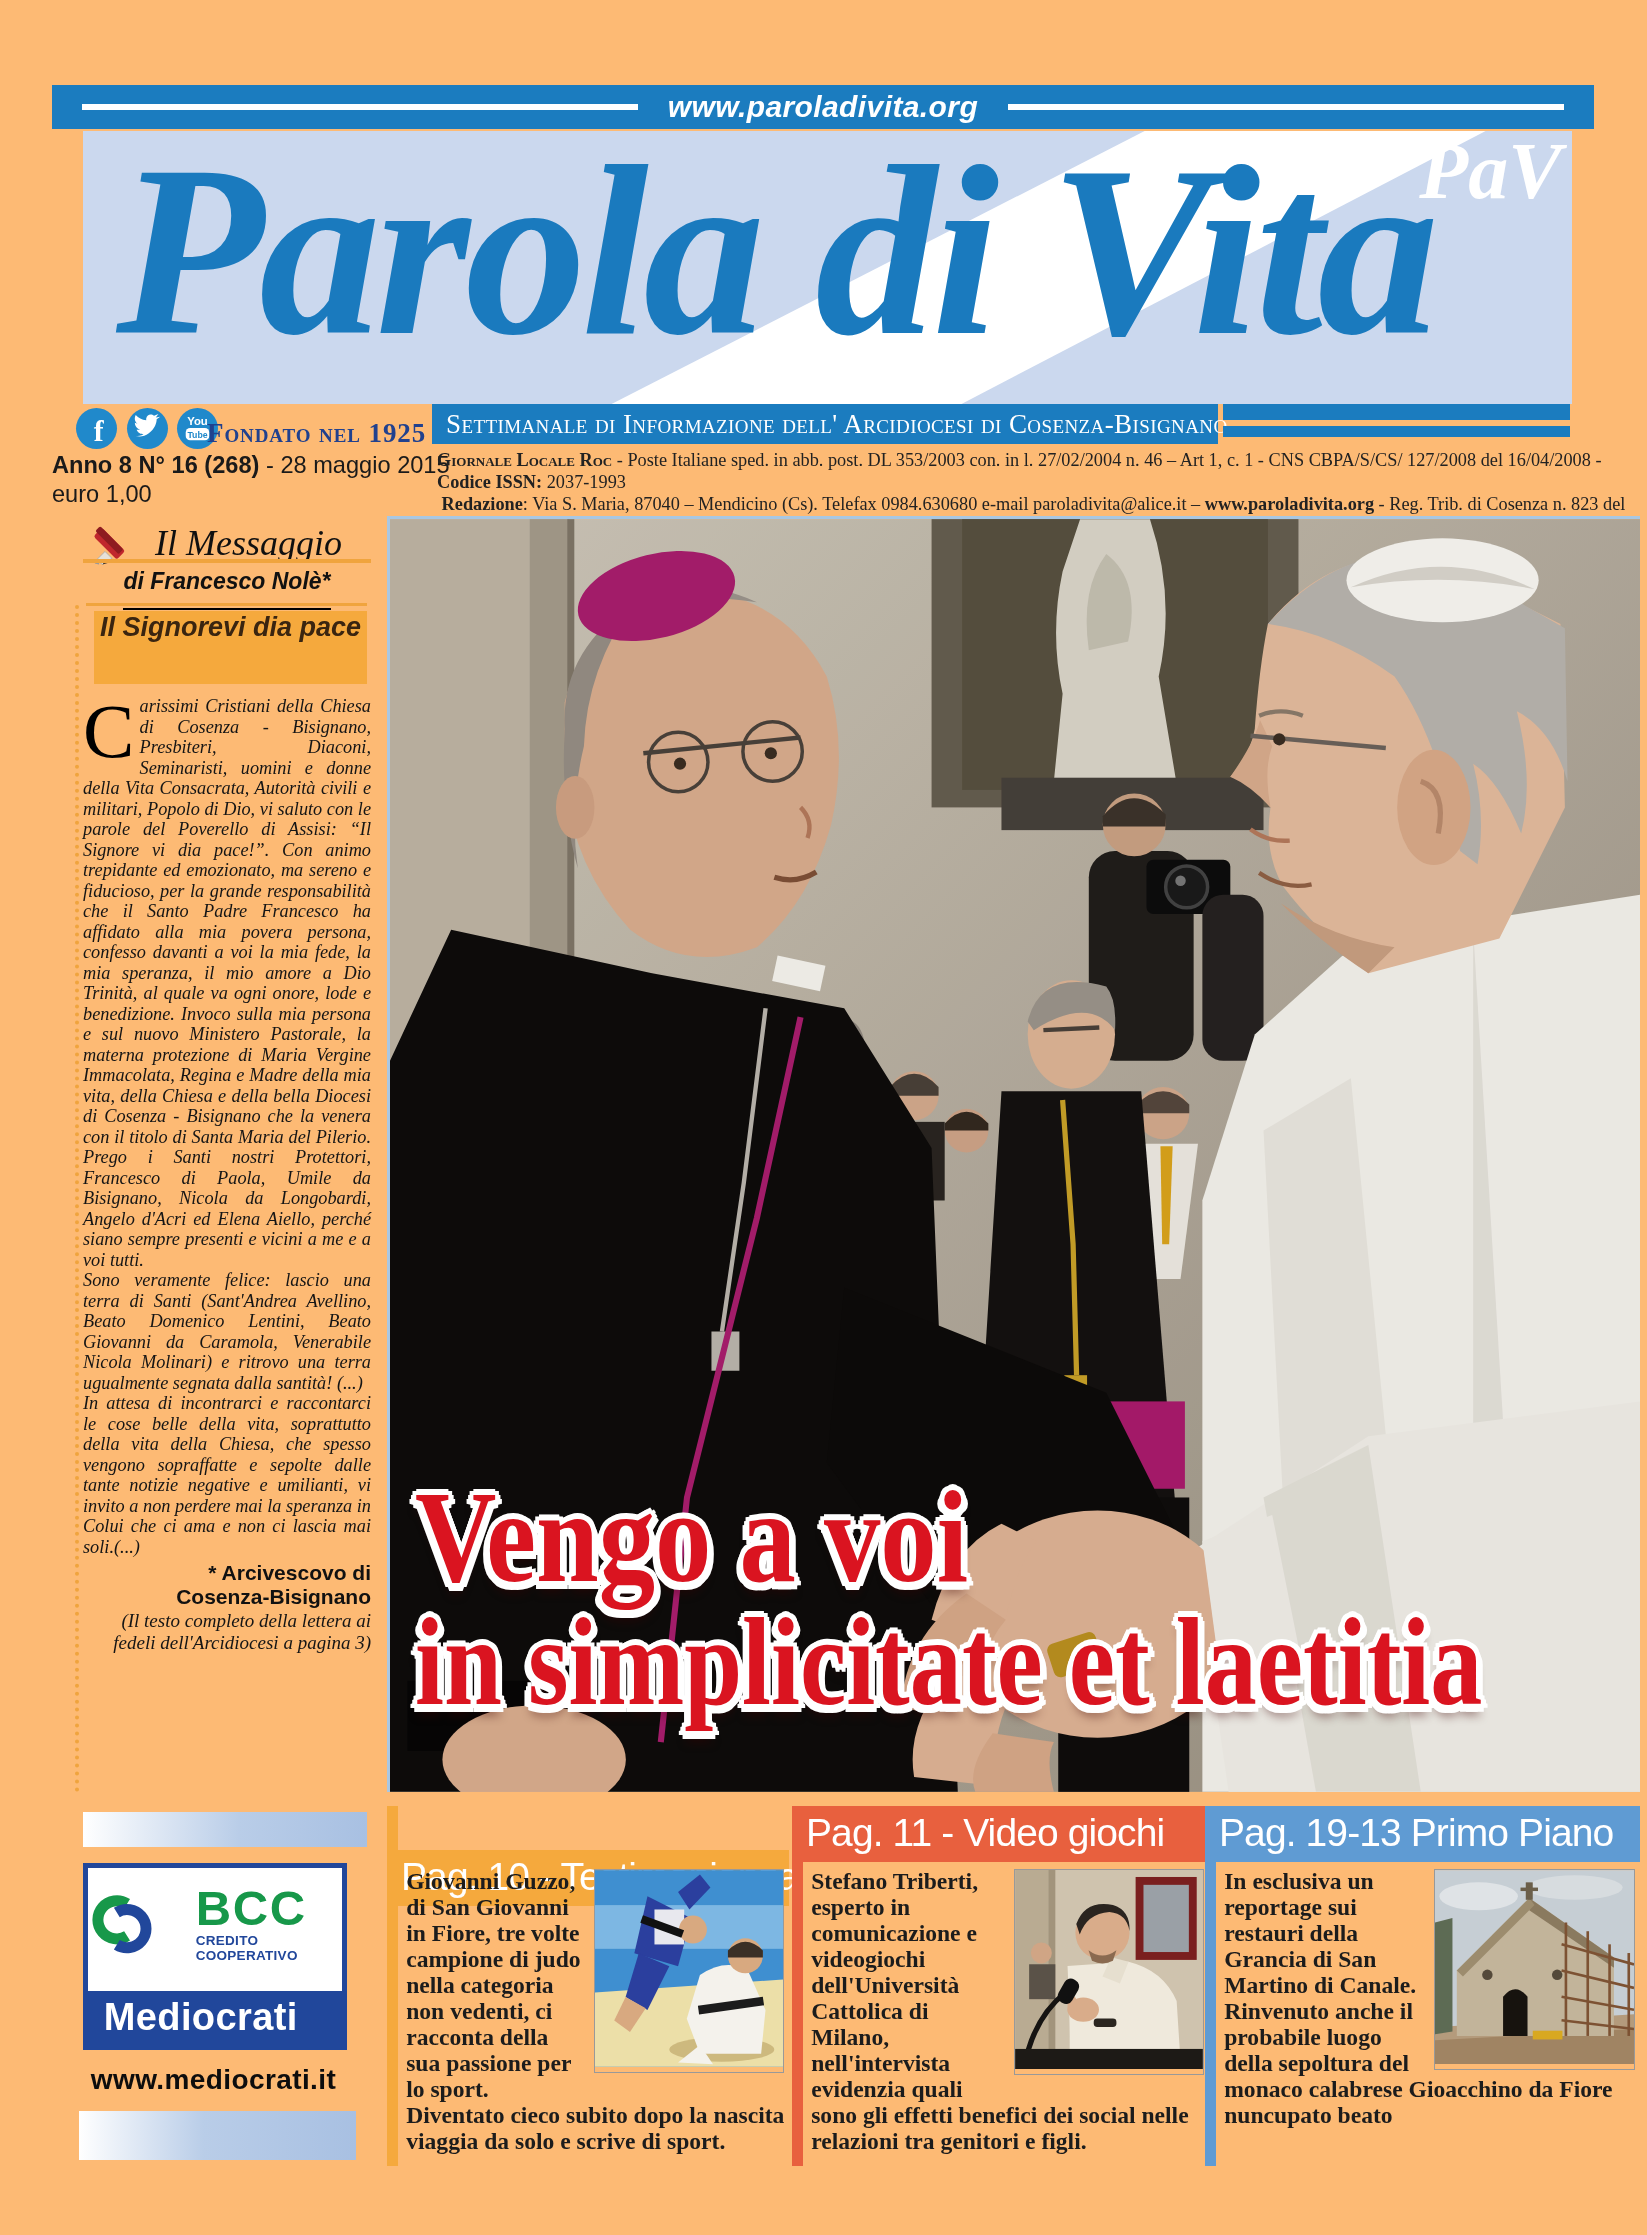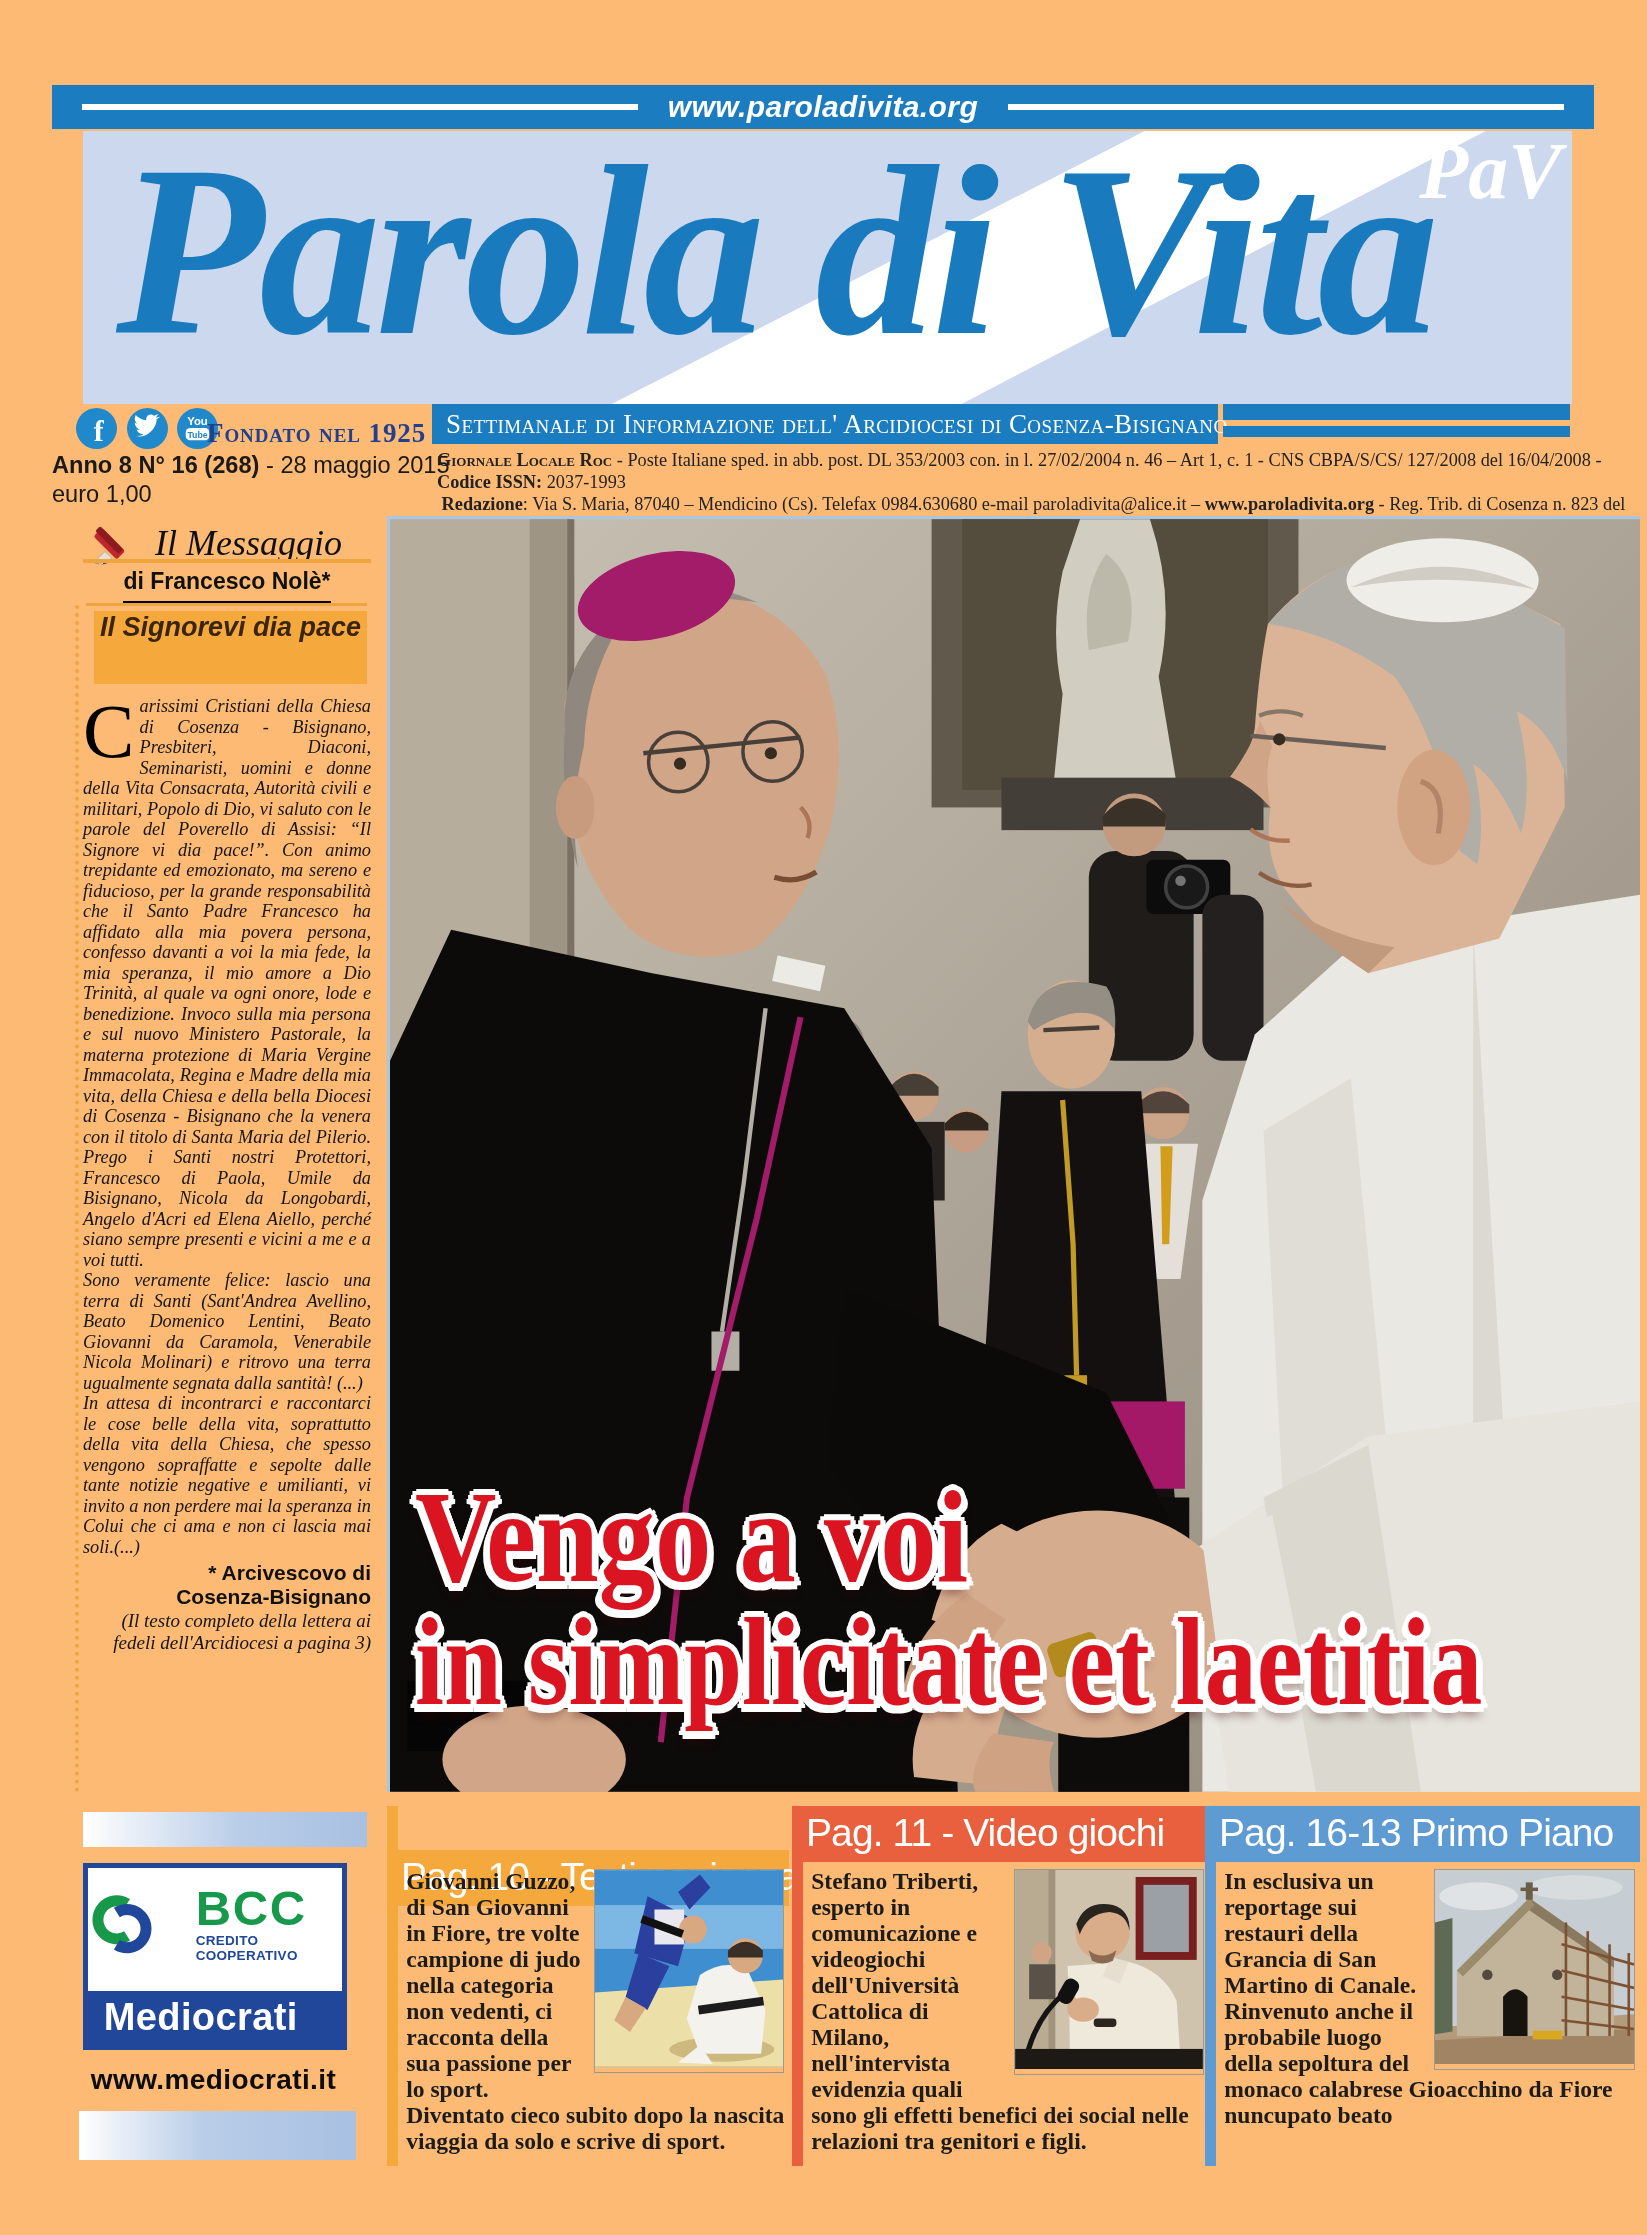--- a/index.html
+++ b/index.html
@@ -42,21 +42,21 @@
     font-size:18.3px;line-height:22px;color:#222;}
   .imprint .l2{text-align:center;}
   .sc{font-variant:small-caps;font-weight:bold;}
 
   
   .kicker{left:155px;top:522px;font-family:"Liberation Serif",serif;font-style:italic;
     font-size:36px;color:#101010;}
   .kicker-rule{left:83px;top:559px;width:288px;height:3.5px;background:#f0a43e;}
   .byline-row{left:83px;top:568px;width:288px;text-align:center;}
   .byline{display:inline-block;font-weight:bold;font-size:23px;border-bottom:2.6px solid #000;
-    padding-bottom:6px;color:#111;}
+    padding-bottom:13px;color:#111;font-style:italic;}
   .box-frame{left:86px;top:603px;width:281px;height:2.6px;background:#f0a43e;}
   .msg-box{left:94px;top:611px;width:273px;height:73px;background:#f5a93d;
     display:flex;flex-direction:row;justify-content:center;text-align:center;}
   .msg-box div{font-family:"Liberation Sans",sans-serif;font-style:italic;font-size:27px;
     line-height:32px;color:#3a2510;font-weight:bold;}
   .dot-rail{left:75px;top:605px;height:1188px;width:0;border-left:4.4px dotted #f0a43e;}
   .article{left:83px;top:696px;width:288px;font-family:"Liberation Serif",serif;
     font-style:italic;font-size:18.3px;line-height:20.5px;text-align:justify;color:#151515;}
   .dropcap{float:left;font-style:normal;font-size:77px;line-height:63px;padding:3.5px 5.2px 0 0;
     font-family:"Liberation Serif",serif;color:#000;}
@@ -380,21 +380,21 @@
           <rect x="52" y="124" width="18" height="30" rx="8" transform="rotate(30 61 139)" fill="#111"></rect>
           <rect x="0" y="205" width="215" height="23" fill="#1d1a16"></rect>
         </svg>
       </span>
       <span>Stefano Triberti, esperto in comunicazione e videogiochi dell'Università Cattolica di Milano, nell'intervista evidenzia quali sono gli effetti benefici dei social nelle relazioni tra genitori e figli.</span>
     </div>
   </div>
 
   <div class="teaser teaser-3">
     <div class="t-stripe" style="background: rgb(95, 155, 211);"></div>
-    <div class="t-head" style="background: rgb(95, 155, 211);">Pag. 16-13 Primo Piano</div>
+    <div class="t-head" style="background: rgb(95, 155, 211);">Pag. 19-13 Primo Piano</div>
     <div class="t-body">
       <span class="t-photo">
         <svg width="199" height="194" viewBox="0 0 228 222">
           <rect width="228" height="222" fill="#c6ced4"></rect>
           <ellipse cx="50" cy="30" rx="45" ry="16" fill="#dfe3e6"></ellipse>
           <ellipse cx="160" cy="20" rx="55" ry="14" fill="#d7dcdf"></ellipse>
           <path d="M0 180 L228 165 L228 222 L0 222 Z" fill="#b49b7c"></path>
           <path d="M0 195 L228 182 L228 222 L0 222 Z" fill="#a08463"></path>
 
           <path d="M25 190 L25 115 L108 32 L205 100 L205 190 Z" fill="#c2b49a"></path>

